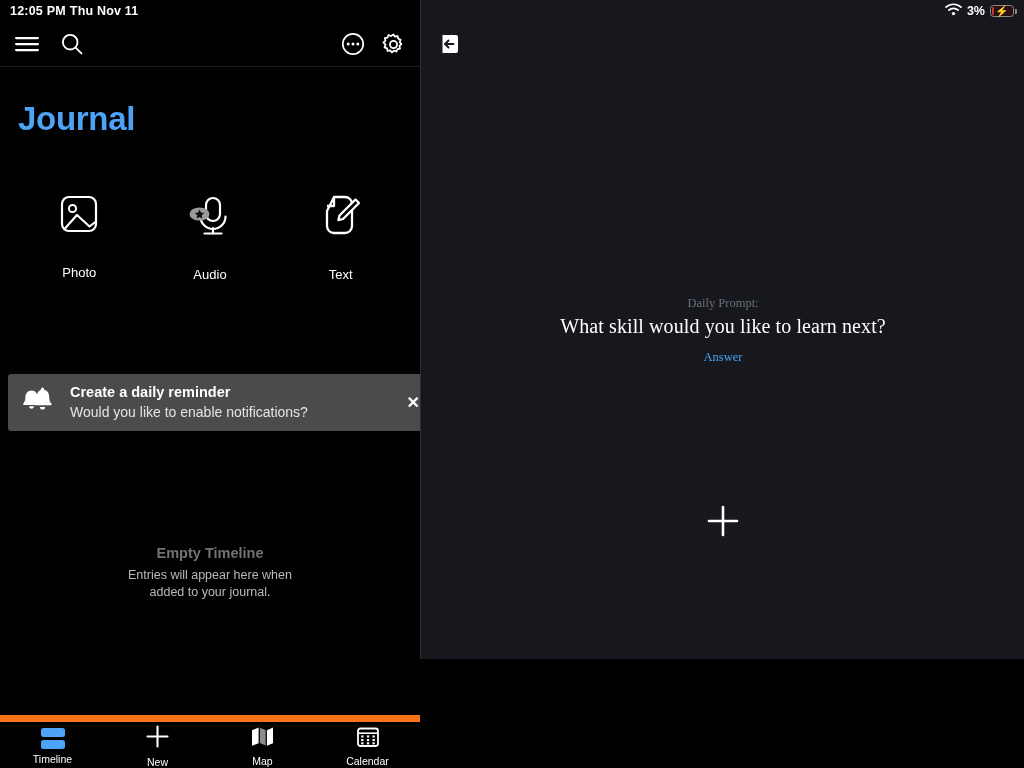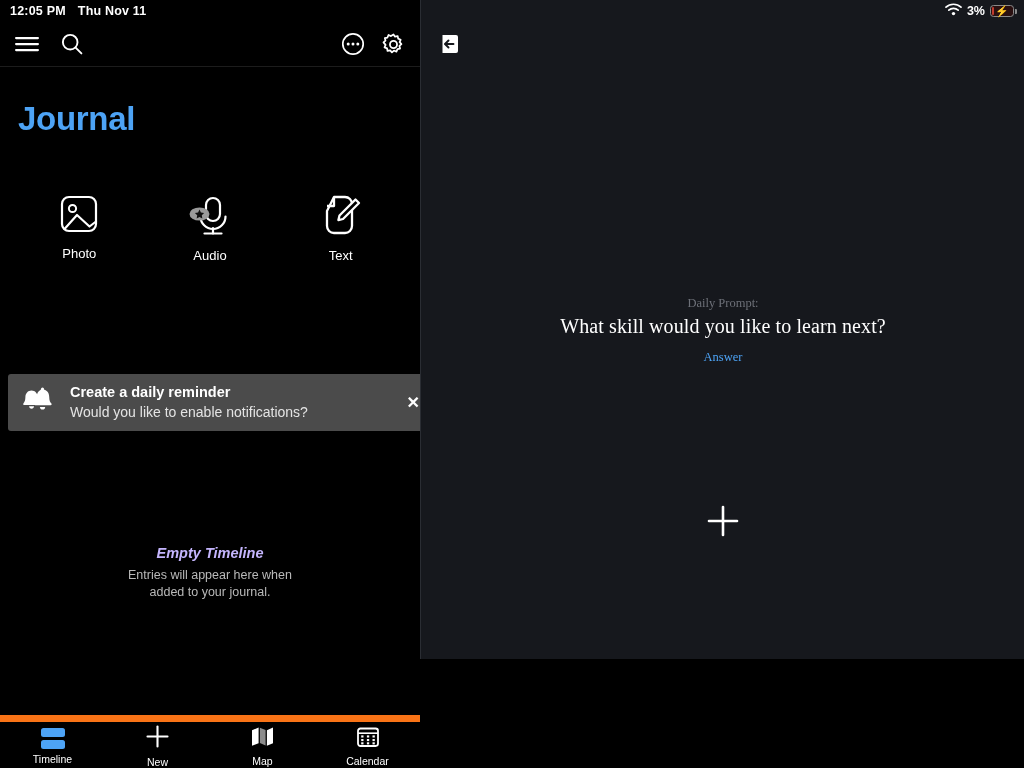--- a/index.html
+++ b/index.html
@@ -10,21 +10,21 @@
     overflow:hidden;
   }
   #screen { position:relative; width:1024px; height:768px; display:flex; }
 
   
   .statusbar {
     position:absolute; top:0; left:0; width:1024px; height:22px;
     display:flex; align-items:center; z-index:40;
     pointer-events:none;
   }
-  .sb-left { display:flex; align-items:center; gap:12px; padding-left:10px; }
+  .sb-left { display:flex; align-items:center; gap:4px; padding-left:10px; }
   .sb-time, .sb-date { color:#fff; font-size:12.5px; font-weight:600; letter-spacing:.2px; }
   .sb-right {
     margin-left:auto; display:flex; align-items:center; gap:5px; padding-right:10px;
   }
   .sb-pct { color:#fff; font-size:12.5px; font-weight:600; }
   .wifi-ic { display:block; }
   .batt {
     position:relative; width:24px; height:12px;
     border:1.4px solid #8a8a8a; border-radius:3.5px;
     background:#2a1010;
@@ -64,42 +64,42 @@
     position:absolute; left:18px; top:33px;
     font-size:33px; font-weight:bold; color:#4da3f5;
     letter-spacing:-.3px;
   }
 
   .quick-actions {
     position:absolute; top:125px; left:0; width:420px;
     display:flex; justify-content:space-around; padding:0 14px;
   }
   .qa-item {
-    display:flex; flex-direction:column; align-items:center; gap:6px;
+    display:flex; flex-direction:column; align-items:center; gap:25px;
     width:100px; cursor:pointer;
   }
   .qa-label { color:#fff; font-size:13px; }
 
   .banner {
     position:absolute; left:8px; top:307px; width:432px; height:57px;
     background:#4b4b4b; border-radius:3px;
     display:flex; align-items:center; padding:0 14px;
   }
   .banner-text { margin-left:14px; flex:1 1 auto; }
   .banner-title { color:#fff; font-size:14.5px; font-weight:bold; line-height:1.25; }
   .banner-sub { color:#e4e4e4; font-size:14px; line-height:1.35; margin-top:1px; }
   .banner-close {
     color:#fff; font-size:16px; font-weight:bold; cursor:pointer;
     padding:4px 6px; line-height:1;
   }
 
   .empty-state {
     position:absolute; left:0; top:478px; width:420px; text-align:center;
   }
-  .empty-title { color:#c4b5fd; font-size:14.5px; font-weight:bold;font-style:italic; }
+  .empty-title { color:#737373; font-size:14.5px; font-weight:bold; }
   .empty-sub { color:#b9b9b9; font-size:12.5px; line-height:1.35; margin-top:6px; }
 
   
   .tabbar {
     flex:0 0 auto; height:53px; width:420px; background:#000;
     display:flex; align-items:center; border-top:7px solid #f97316;
   }
   .tab {
     flex:1 1 0; display:flex; flex-direction:column; align-items:center;
     gap:4px; cursor:pointer; padding-top:3px;

